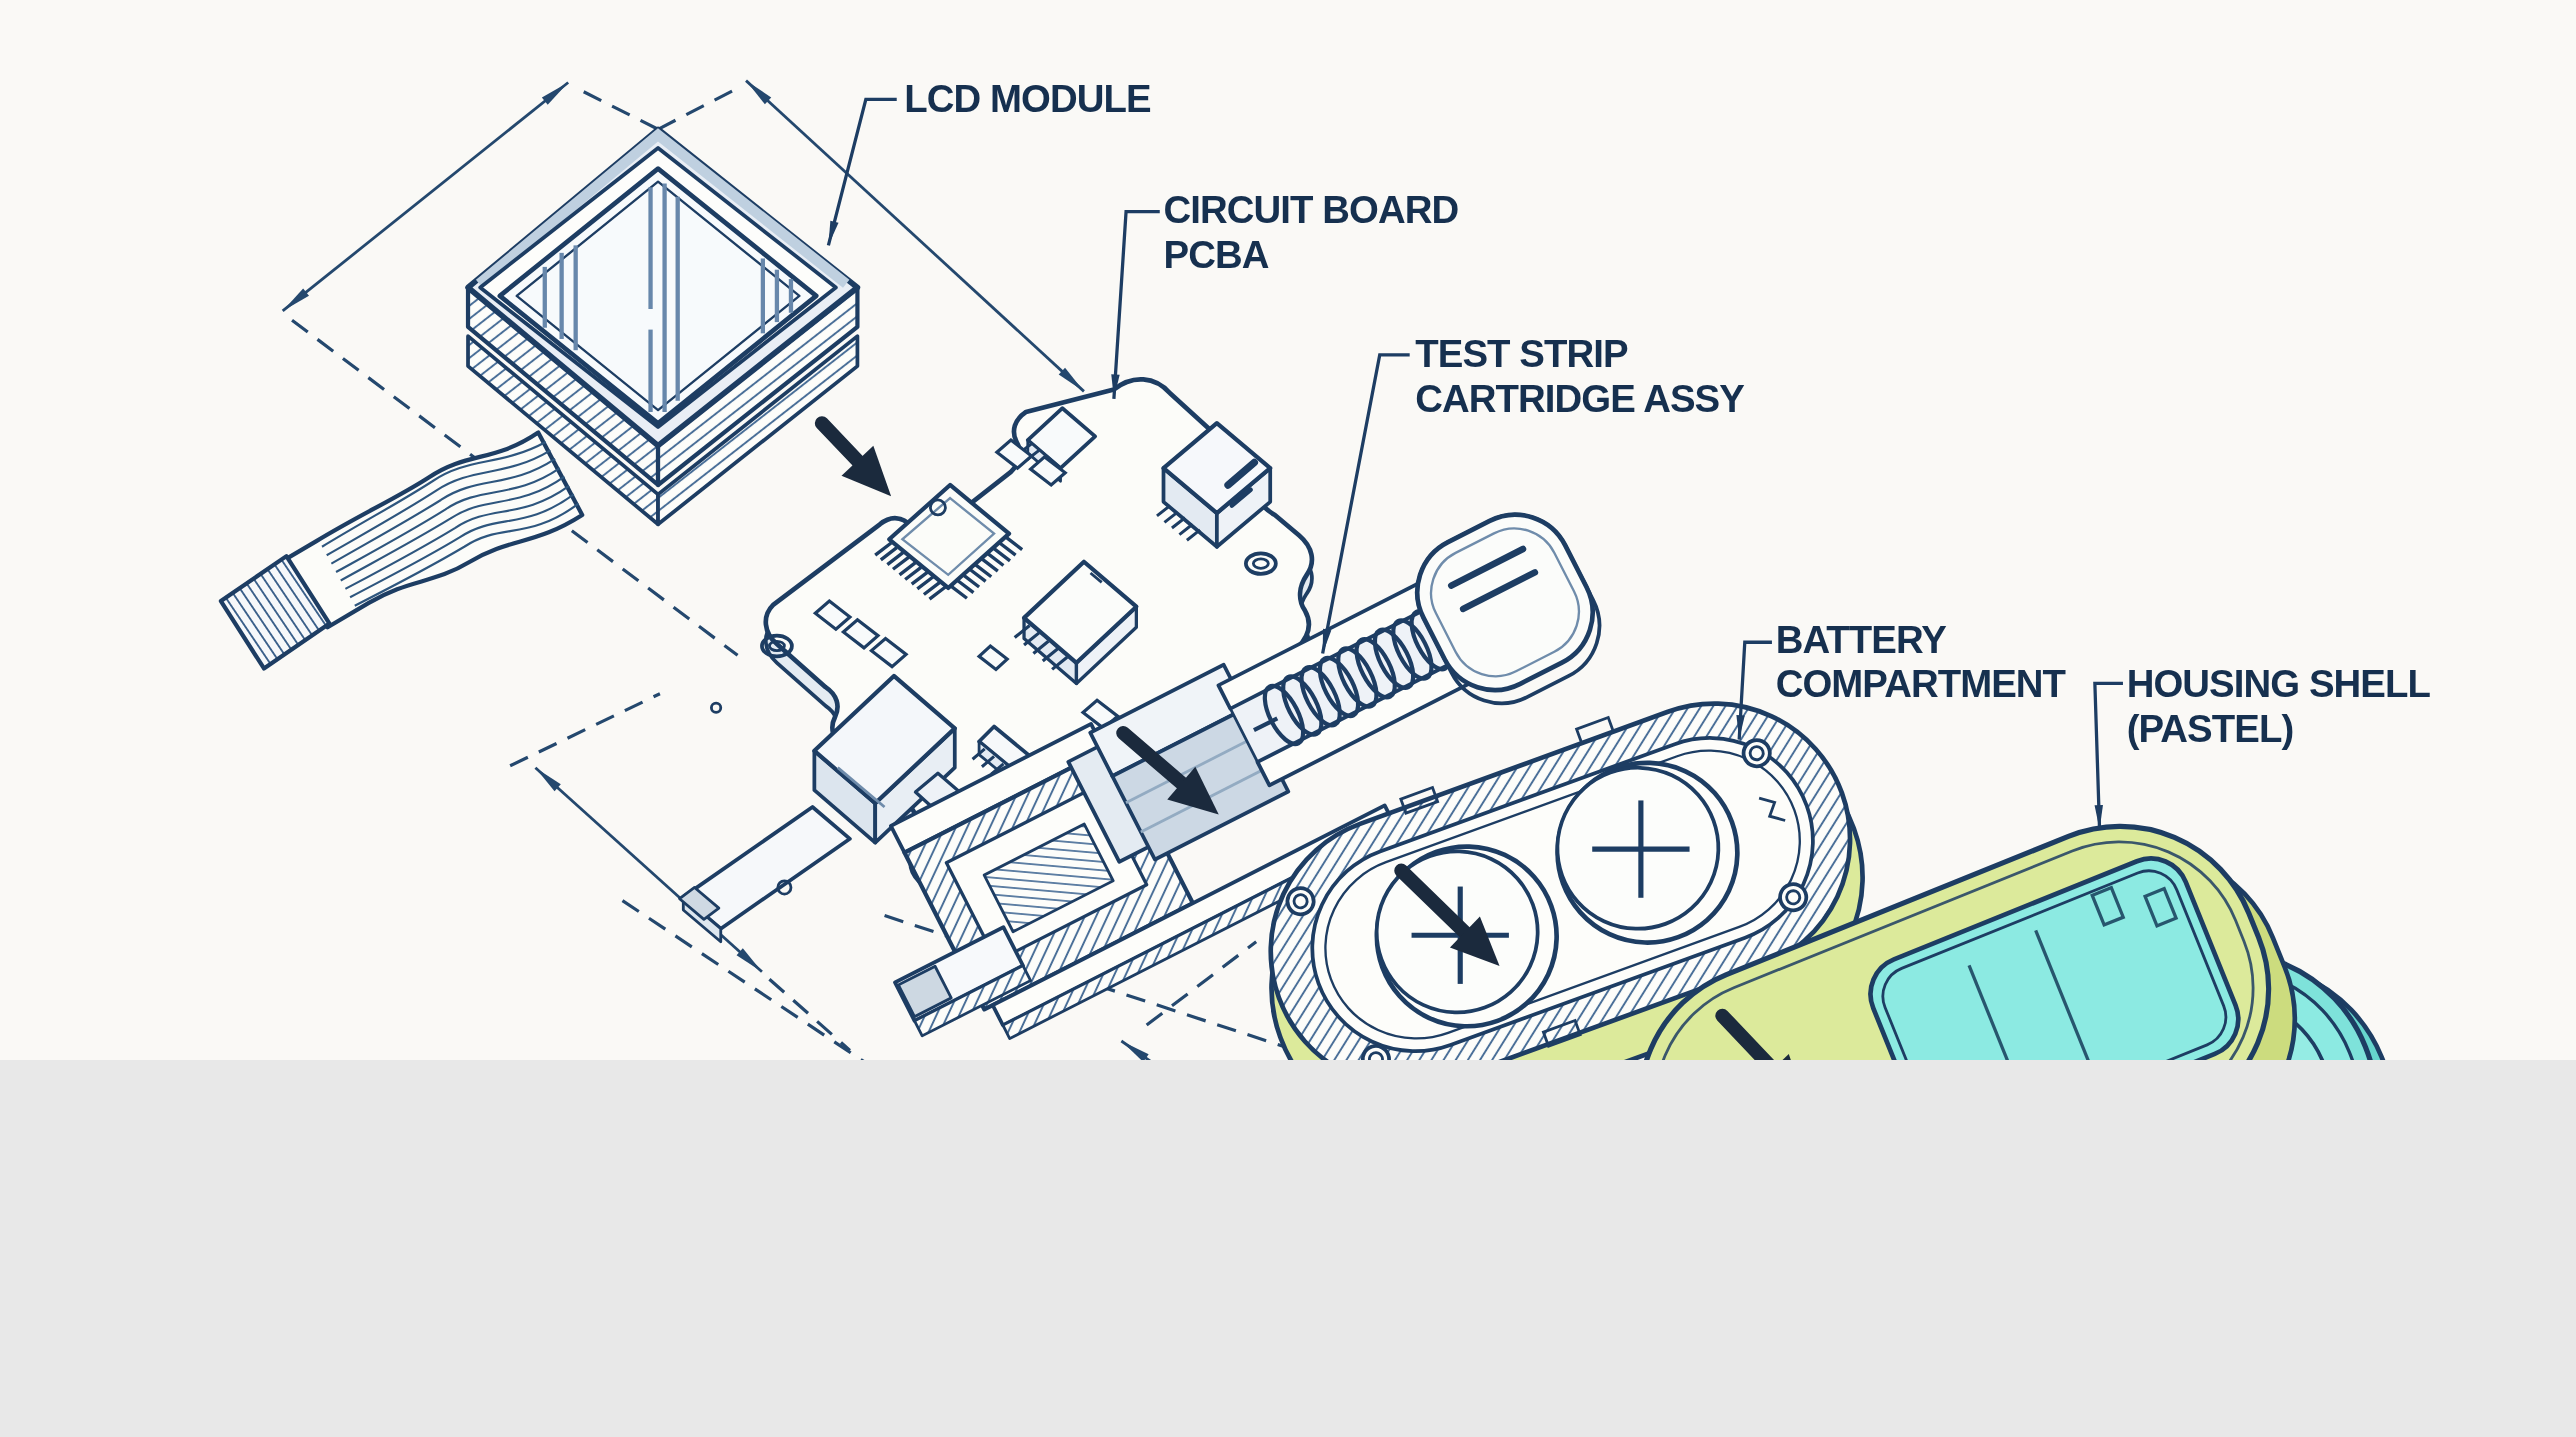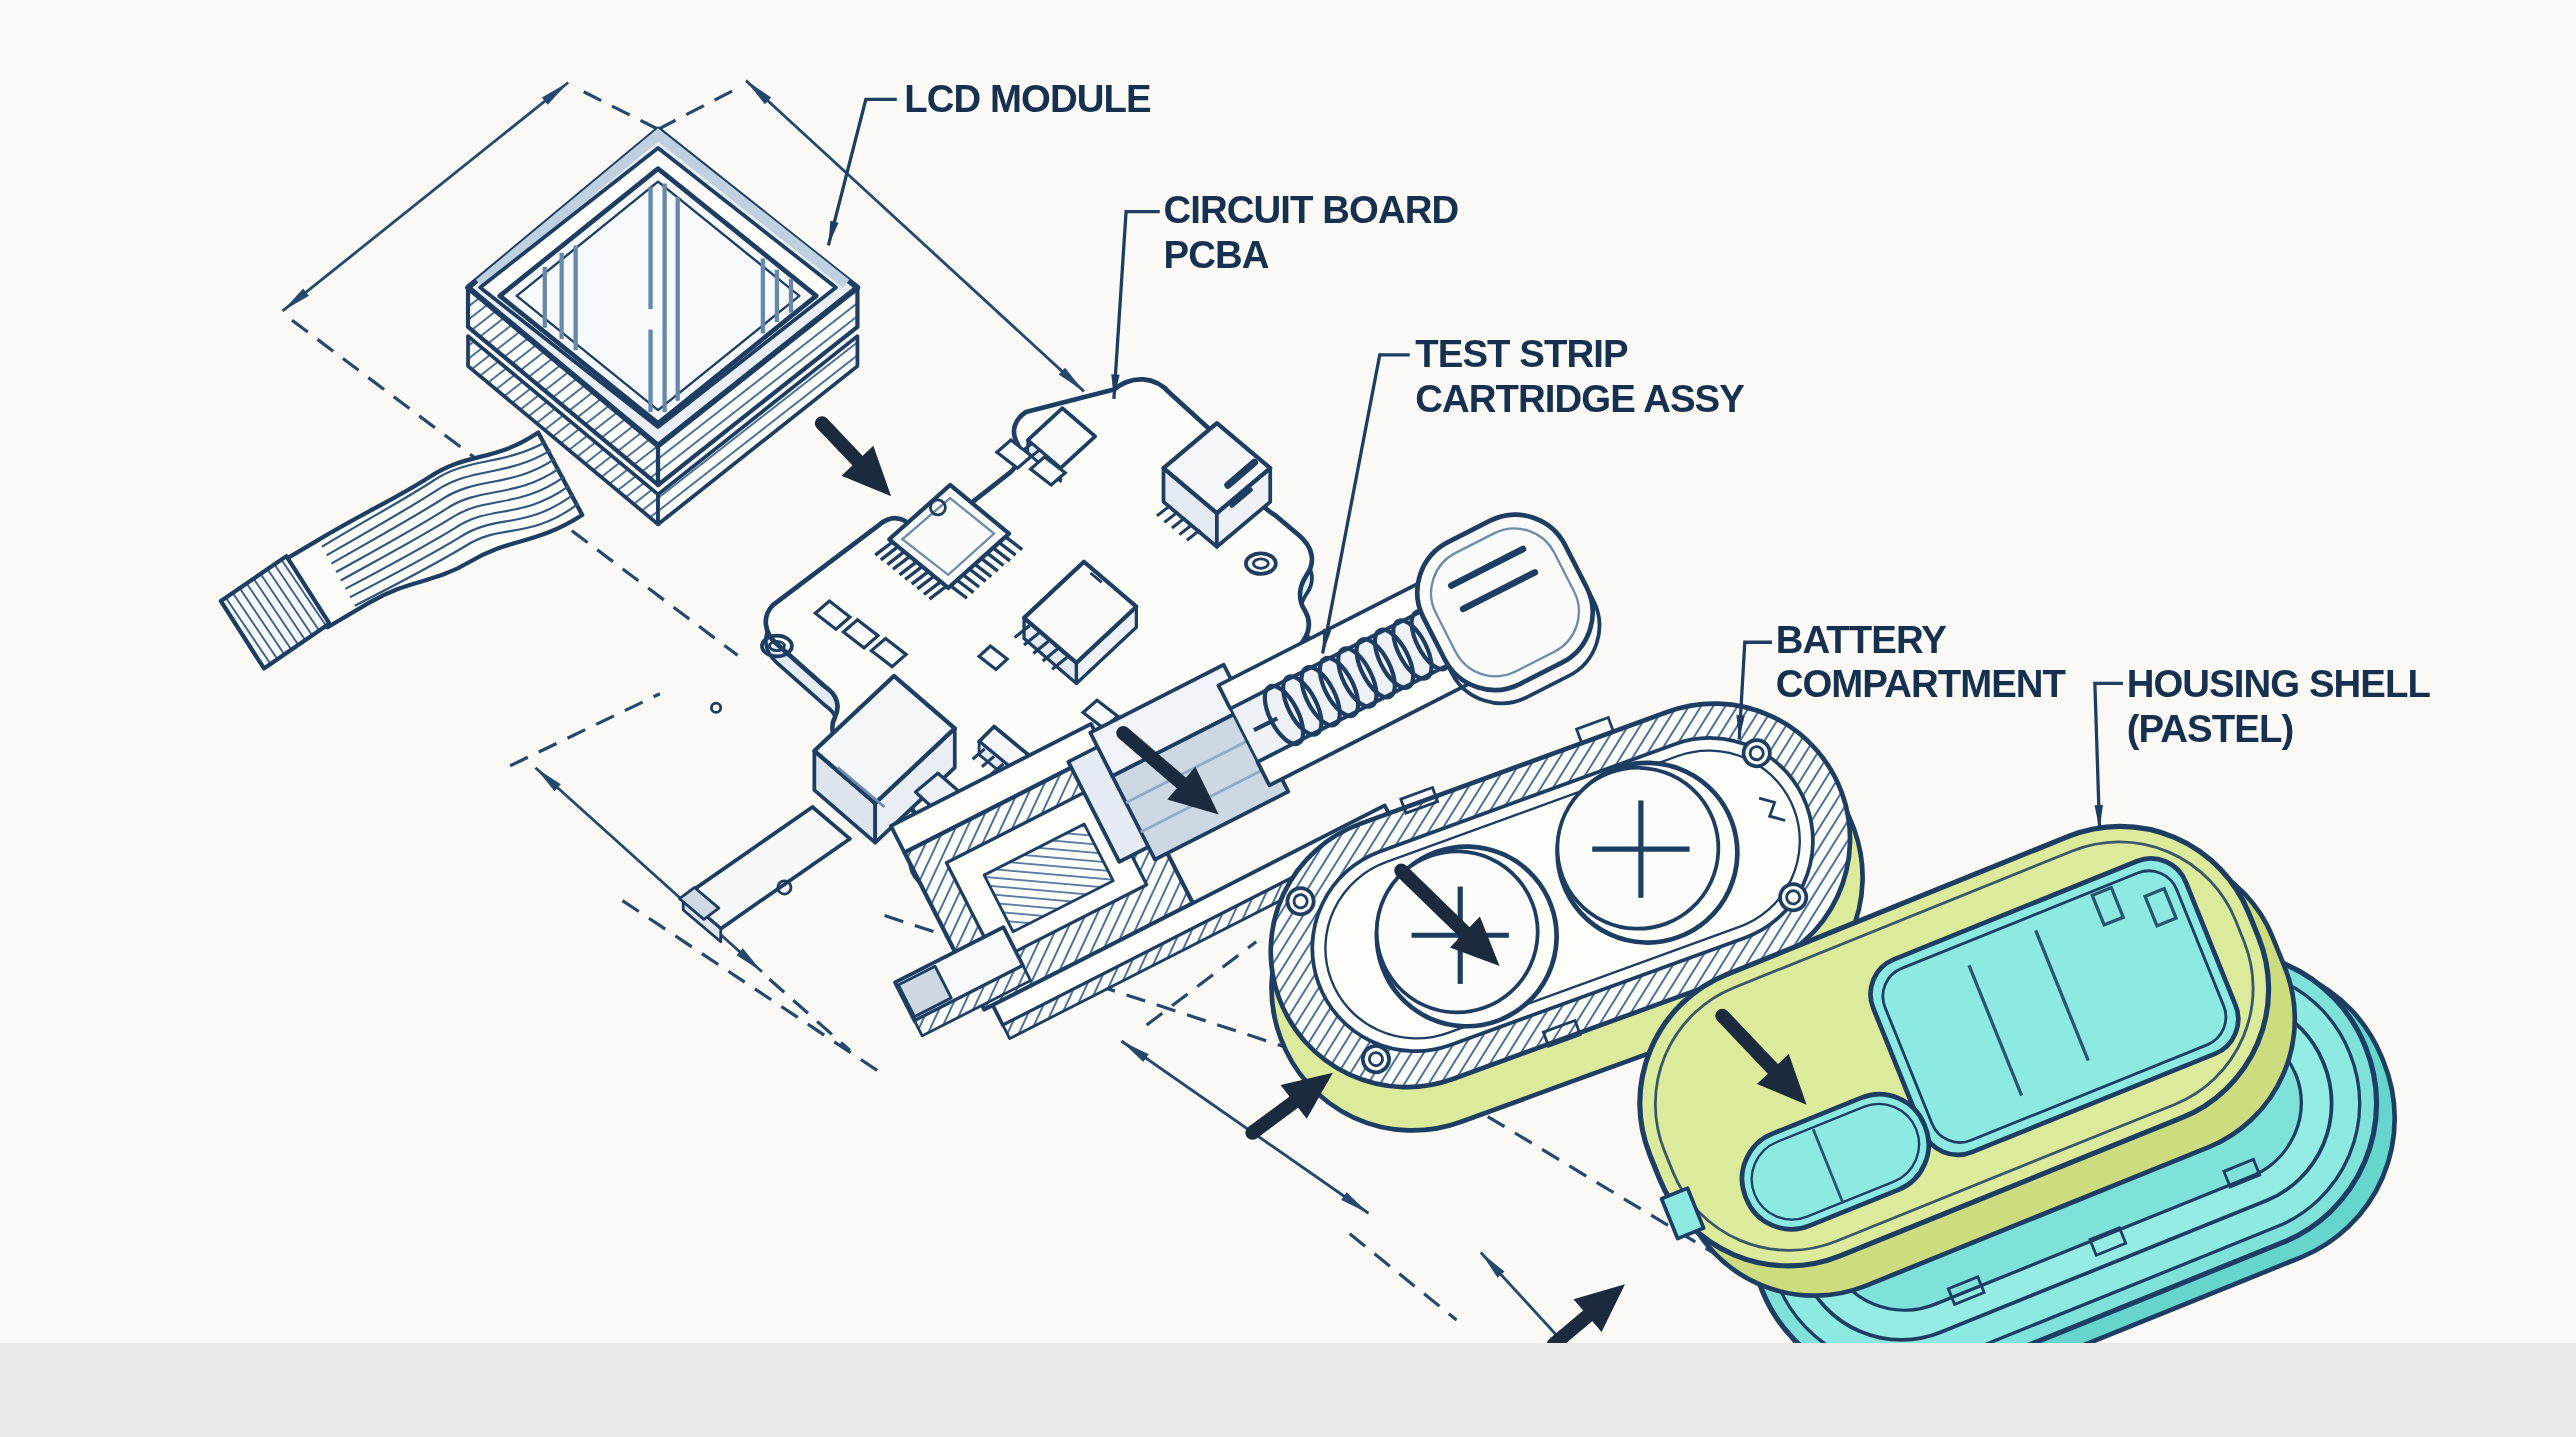--- a/index.html
+++ b/index.html
@@ -1,16 +1,16 @@
 <!DOCTYPE html>
 <html style="font-size:15px"><head>
 <meta charset="utf-8">
 <style>
   html,body{margin:0;padding:0;background:#e8e8e8;}
-  .stage{width:2576px;height:1343px;background:#faf9f6;position:relative;overflow:hidden;}
+  .stage{width:2576px;height:1060px;background:#faf9f6;position:relative;overflow:hidden;}
   svg{display:block;}
   .lbl{font-family:"Liberation Sans",sans-serif;font-weight:bold;font-size:41px;letter-spacing:-1px;fill:#16304f;}
   .thin{stroke:#24486e;stroke-width:3;fill:none;}
   .dash{stroke:#24486e;stroke-width:3.4;fill:none;stroke-dasharray:21 13;}
   .leader{stroke:#1d3d63;stroke-width:3.5;fill:none;}
   .part{stroke:#1d3d63;stroke-linejoin:round;}
 </style>
 </head>
 <body>
 

